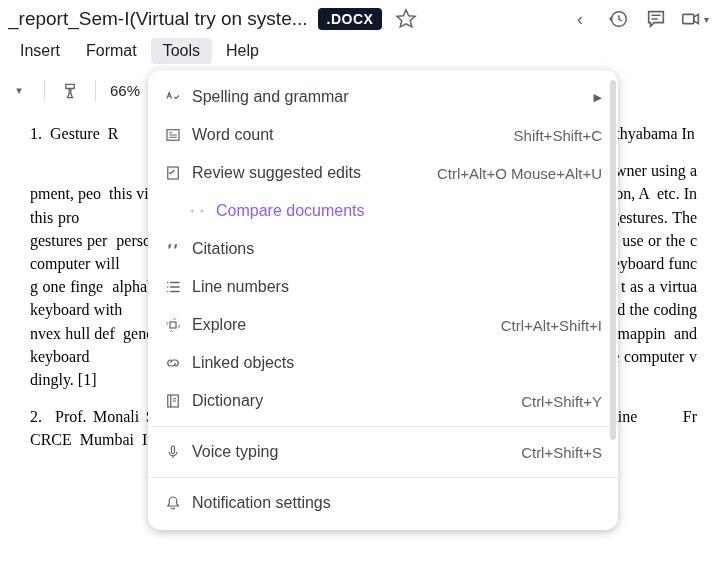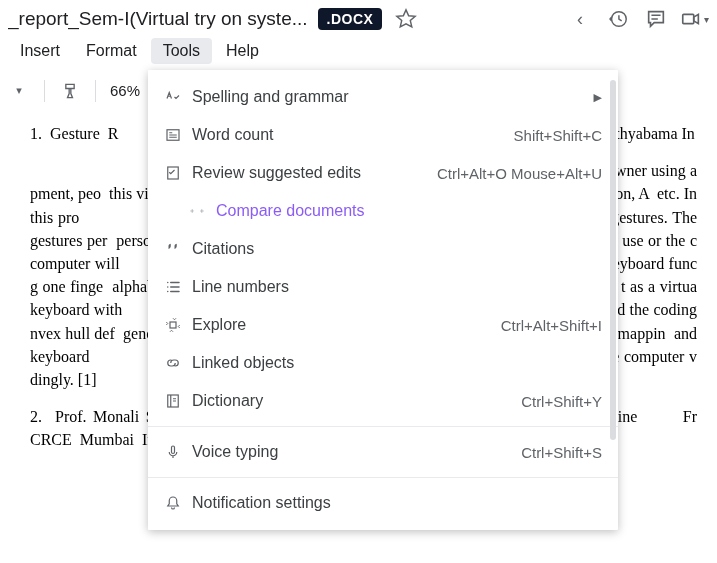--- a/index.html
+++ b/index.html
@@ -23,21 +23,21 @@
   .tool-icon { width: 22px; height: 22px; display: flex; align-items: center; justify-content: center; color: #5f6368; }
   .tool-icon svg { width: 20px; height: 20px; stroke: #5f6368; fill: none; stroke-width: 1.6; }
   .vsep { width: 1px; height: 22px; background: #dadce0; }
   .zoom { display: flex; align-items: center; gap: 8px; font-size: 15px; color: #202124; }
   .zoom-caret { font-size: 10px; color: #5f6368; }
   
   .doc-body { padding: 8px 20px 8px 30px; font-family: 'Times New Roman', serif; font-size: 16px; color: #000; line-height: 1.45; text-align: justify; }
   .doc-body p { margin-bottom: 14px; }
   
   
-  .dropdown { position: absolute; top: 70px; left: 148px; width: 470px; background: #fff; border-radius: 1px; box-shadow: 0 2px 10px rgba(0,0,0,0.25); padding: 8px 0; z-index: 100; }
+  .dropdown { position: absolute; top: 70px; left: 148px; width: 470px; background: #fff; border-radius: 13px; box-shadow: 0 2px 10px rgba(0,0,0,0.25); padding: 8px 0; z-index: 100; }
   .dropdown-scroll { position: absolute; right: 2px; top: 10px; width: 6px; height: 360px; background: #dadce0; border-radius: 3px; }
   .dd-item { display: flex; align-items: center; height: 38px; padding: 0 16px; font-size: 16px; color: #3c4043; cursor: pointer; }
   .dd-item.disabled { color: #8b5cf6; cursor: default; padding-left: 40px; }
   .dd-icon { width: 28px; display: flex; align-items: center; color: #5f6368; }
   .dd-item.disabled .dd-icon { color: #bdc1c6; }
   .dd-icon svg { width: 18px; height: 18px; stroke: currentColor; fill: none; stroke-width: 1.6; }
   .dd-icon.solid svg { fill: currentColor; stroke: none; }
   .dd-label { flex: 1; }
   .dd-shortcut { color: #5f6368; font-size: 15px; }
   .dd-submenu { color: #5f6368; font-size: 11px; }

